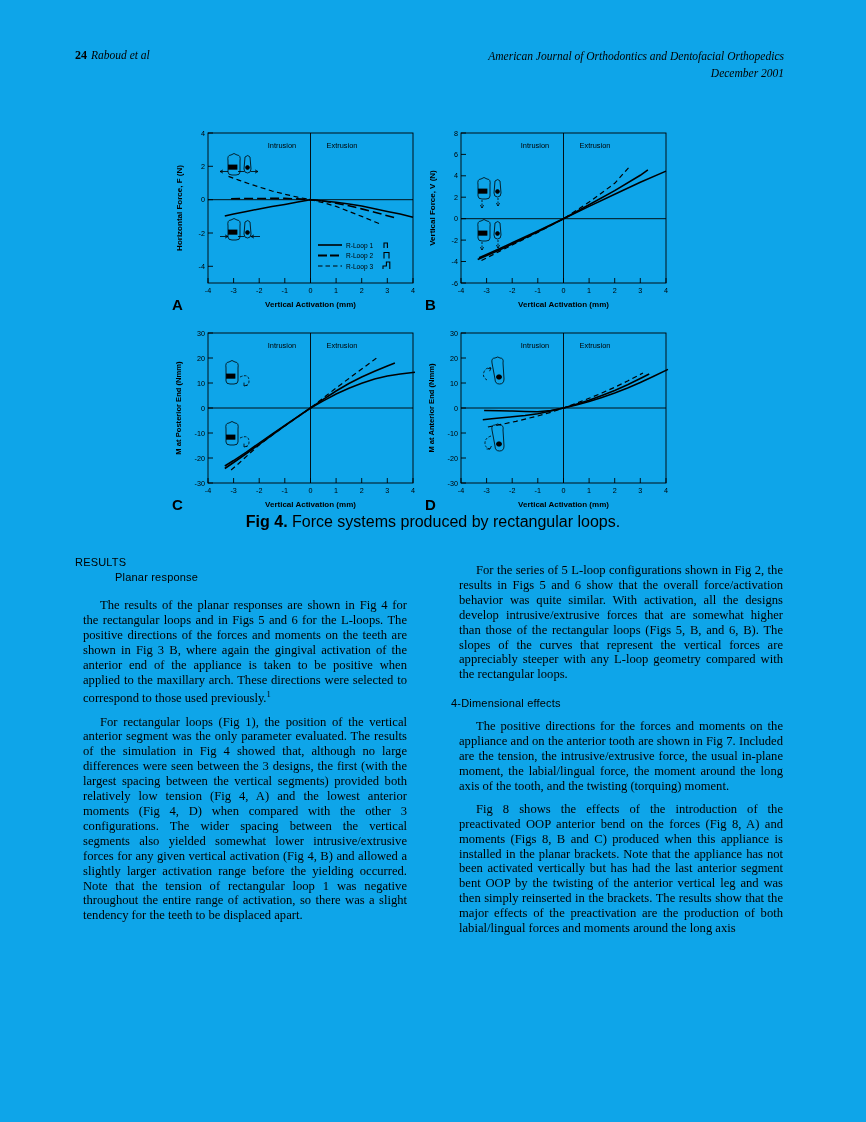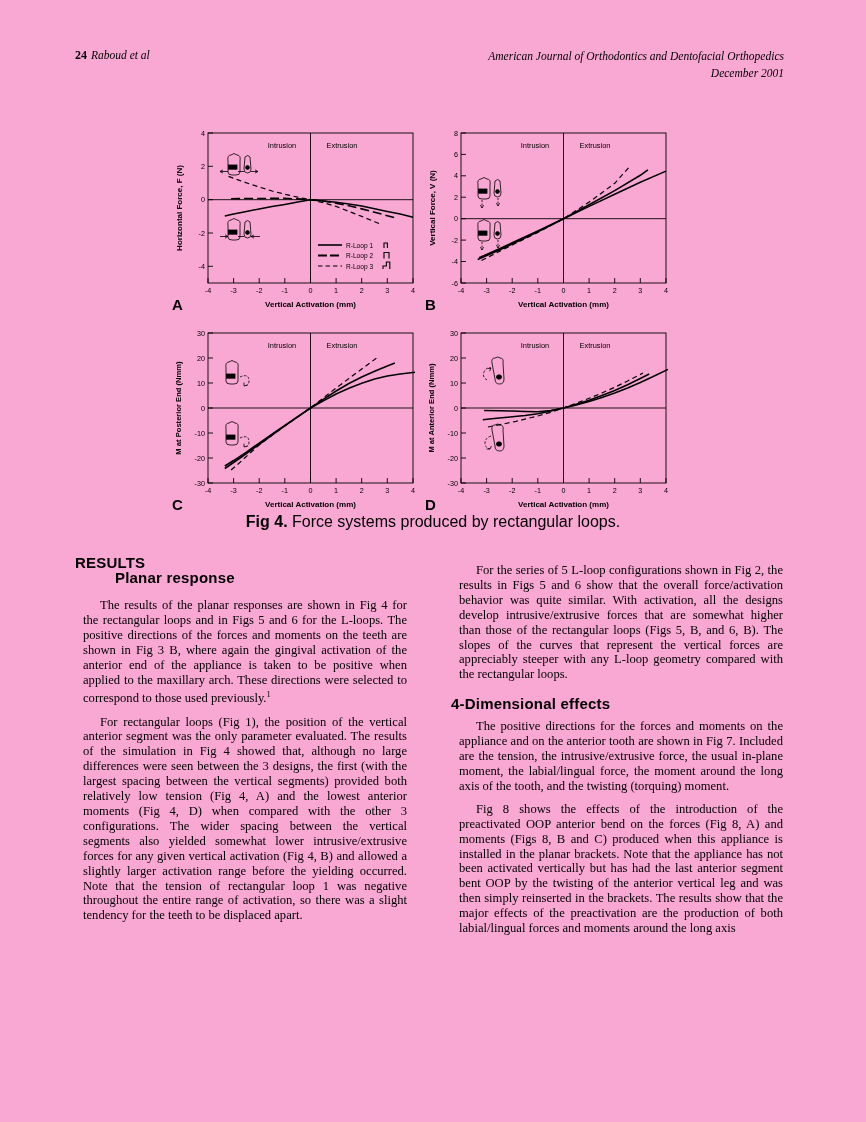--- a/index.html
+++ b/index.html
@@ -6,21 +6,21 @@
     margin: 0; padding: 0;
     background: #7a7a7a;
   }
   body {
     font-family: "Liberation Serif", serif;
   }
   .page {
     position: relative;
     width: 866px;
     height: 1122px;
-    background: #f9a8d4;
+    background: #0ea5e9;
     margin: 0 auto;
     overflow: hidden;
   }
 
   
   .runhead {
     position: absolute;
     left: 75px; right: 75px; top: 48px;
     height: 44px;
   }
@@ -102,22 +102,22 @@
     width: 340px;
     font-size: 12.6px;
     line-height: 14.9px;
     text-align: justify;
   }
   .col.left  { left: 0px; }
   .col.right { left: 376px; }
 
   h3.sec {
     font-family: "Liberation Sans", sans-serif;
-    font-size: 15px;
-    font-weight: bold;
+    font-size: 11px;
+    font-weight: normal;
     margin: 0 0 0 0;
     line-height: 15px;
     letter-spacing: 0.2px;
   }
   h3.sec.sub { margin-bottom: 0px; padding-left: 40px; }
   h3.sec.spaced { margin-top: 14px; margin-bottom: 1px; }
 
   p.para {
     margin: 8px;
     text-indent: 17px;

